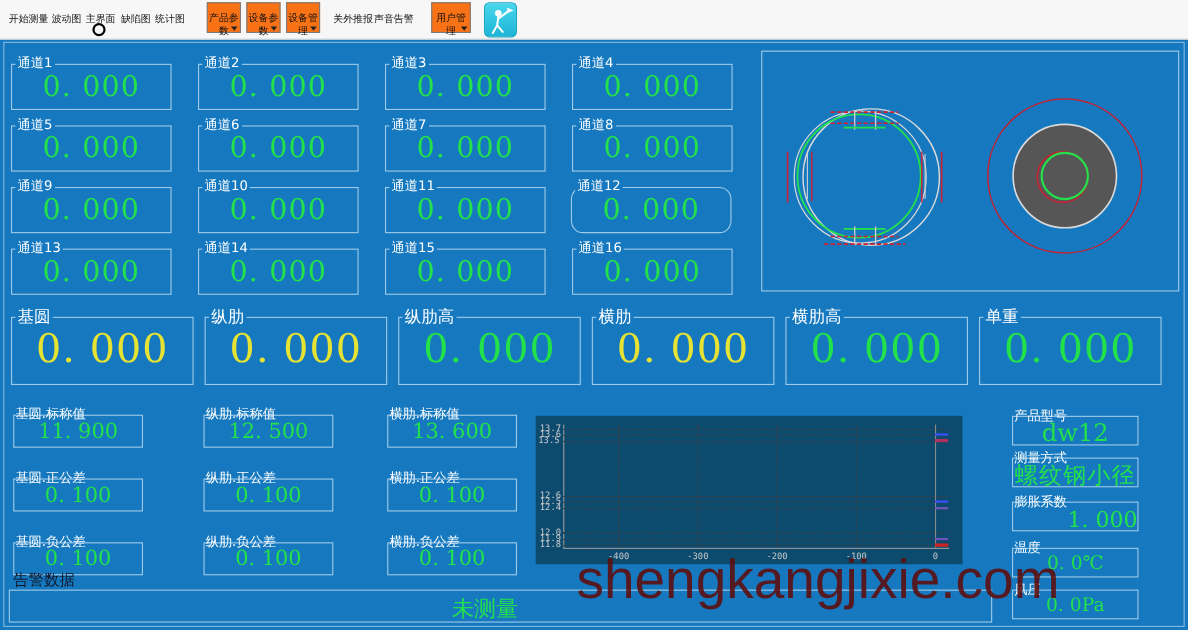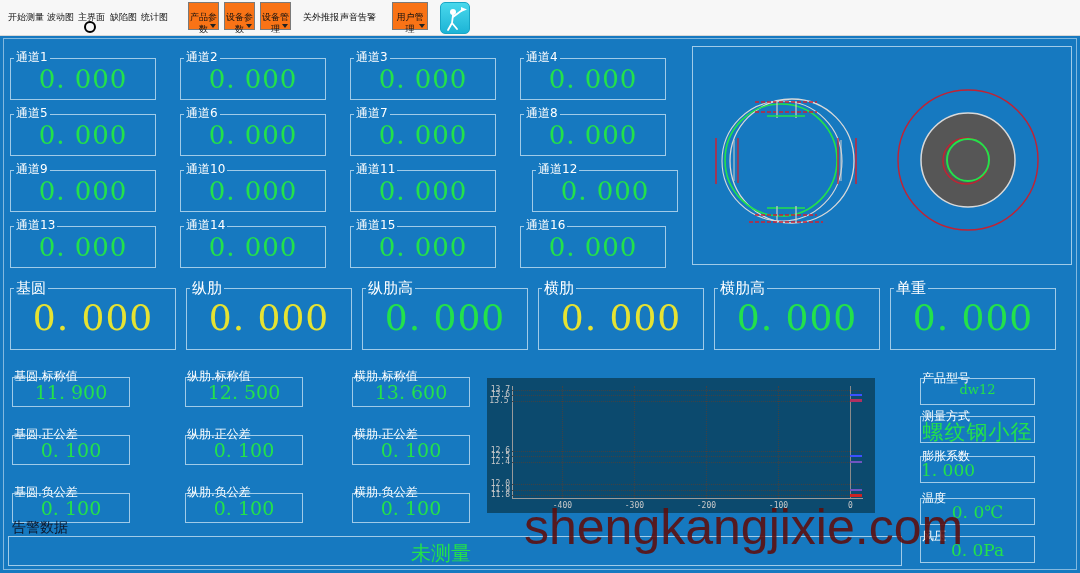--- a/index.html
+++ b/index.html
@@ -134,21 +134,21 @@
       <div class="val v-green abs" style="left: 0px; right: 0px; top: 5px; font-size: 26px; text-align: center;">0. 000</div>
     </div>
     <div class="channel-box box" style="left: 180px; top: 170px;">
       <span class="lbl">通道10</span>
       <div class="val v-green abs" style="left: 0px; right: 0px; top: 5px; font-size: 26px; text-align: center;">0. 000</div>
     </div>
     <div class="channel-box box" style="left: 350px; top: 170px;">
       <span class="lbl">通道11</span>
       <div class="val v-green abs" style="left: 0px; right: 0px; top: 5px; font-size: 26px; text-align: center;">0. 000</div>
     </div>
-    <div class="channel-box box" style="left: 532px; top: 170px;">
+    <div class="channel-box box" style="left: 519px; top: 170px; border-radius: 11px;">
       <span class="lbl">通道12</span>
       <div class="val v-green abs" style="left: 0px; right: 0px; top: 5px; font-size: 26px; text-align: center;">0. 000</div>
     </div>
     <div class="channel-box box" style="left: 10px; top: 226px;">
       <span class="lbl">通道13</span>
       <div class="val v-green abs" style="left: 0px; right: 0px; top: 5px; font-size: 26px; text-align: center;">0. 000</div>
     </div>
     <div class="channel-box box" style="left: 180px; top: 226px;">
       <span class="lbl">通道14</span>
       <div class="val v-green abs" style="left: 0px; right: 0px; top: 5px; font-size: 26px; text-align: center;">0. 000</div>
@@ -222,29 +222,29 @@
       <div class="val v-green abs" style="left: 0px; right: 0px; top: 3px; font-size: 19px; text-align: center;">0. 100</div>
     </div>
     <div class="param-label" style="left: 354px; top: 484px;">横肋.负公差</div>
     <div class="param-box box" style="left: 352px; top: 493px;">
       <div class="val v-green abs" style="left: 0px; right: 0px; top: 3px; font-size: 19px; text-align: center;">0. 100</div>
     </div>
   </div>
 <div id="right-panel">
     <div class="param-label" style="left: 922px; top: 370px;">产品型号</div>
     <div class="rp-box box" style="top: 378px; height: 27px;">
-      <div class="val v-green abs" style="left: 0px; right: 0px; top: 3px; font-size: 13px; text-align: center; overflow: visible;">dw12</div>
+      <div class="val v-green abs" style="left: 0px; right: 0px; top: 3px; font-size: 22px; text-align: center; overflow: visible;">dw12</div>
     </div>
     <div class="param-label" style="left: 922px; top: 408px;">测量方式</div>
     <div class="rp-box box" style="top: 416px; height: 27px;">
       <div class="val v-green abs rp-big" style="left: 0px; right: 0px; top: 1px; font-size: 17px; text-align: center; overflow: visible;">螺纹钢小径</div>
     </div>
     <div class="param-label" style="left: 922px; top: 448px;">膨胀系数</div>
     <div class="rp-box box" style="top: 456px; height: 27px;">
-      <div class="val v-green abs" style="left: 0px; right: 0px; top: 3px; font-size: 17px; text-align: left; overflow: visible;">1. 000</div>
+      <div class="val v-green abs" style="left: 0px; right: 0px; top: 3px; font-size: 20px; text-align: right; overflow: visible;">1. 000</div>
     </div>
     <div class="param-label" style="left: 922px; top: 490px;">温度</div>
     <div class="rp-box box" style="top: 498px; height: 27px;">
       <div class="val v-green abs" style="left: 0px; right: 0px; top: 3px; font-size: 17px; text-align: center; overflow: visible;">0. 0℃</div>
     </div>
     <div class="param-label" style="left: 922px; top: 528px;">风压</div>
     <div class="rp-box box" style="top: 536px; height: 27px;">
       <div class="val v-green abs" style="left: 0px; right: 0px; top: 3px; font-size: 17px; text-align: center; overflow: visible;">0. 0Pa</div>
     </div>
   </div>

